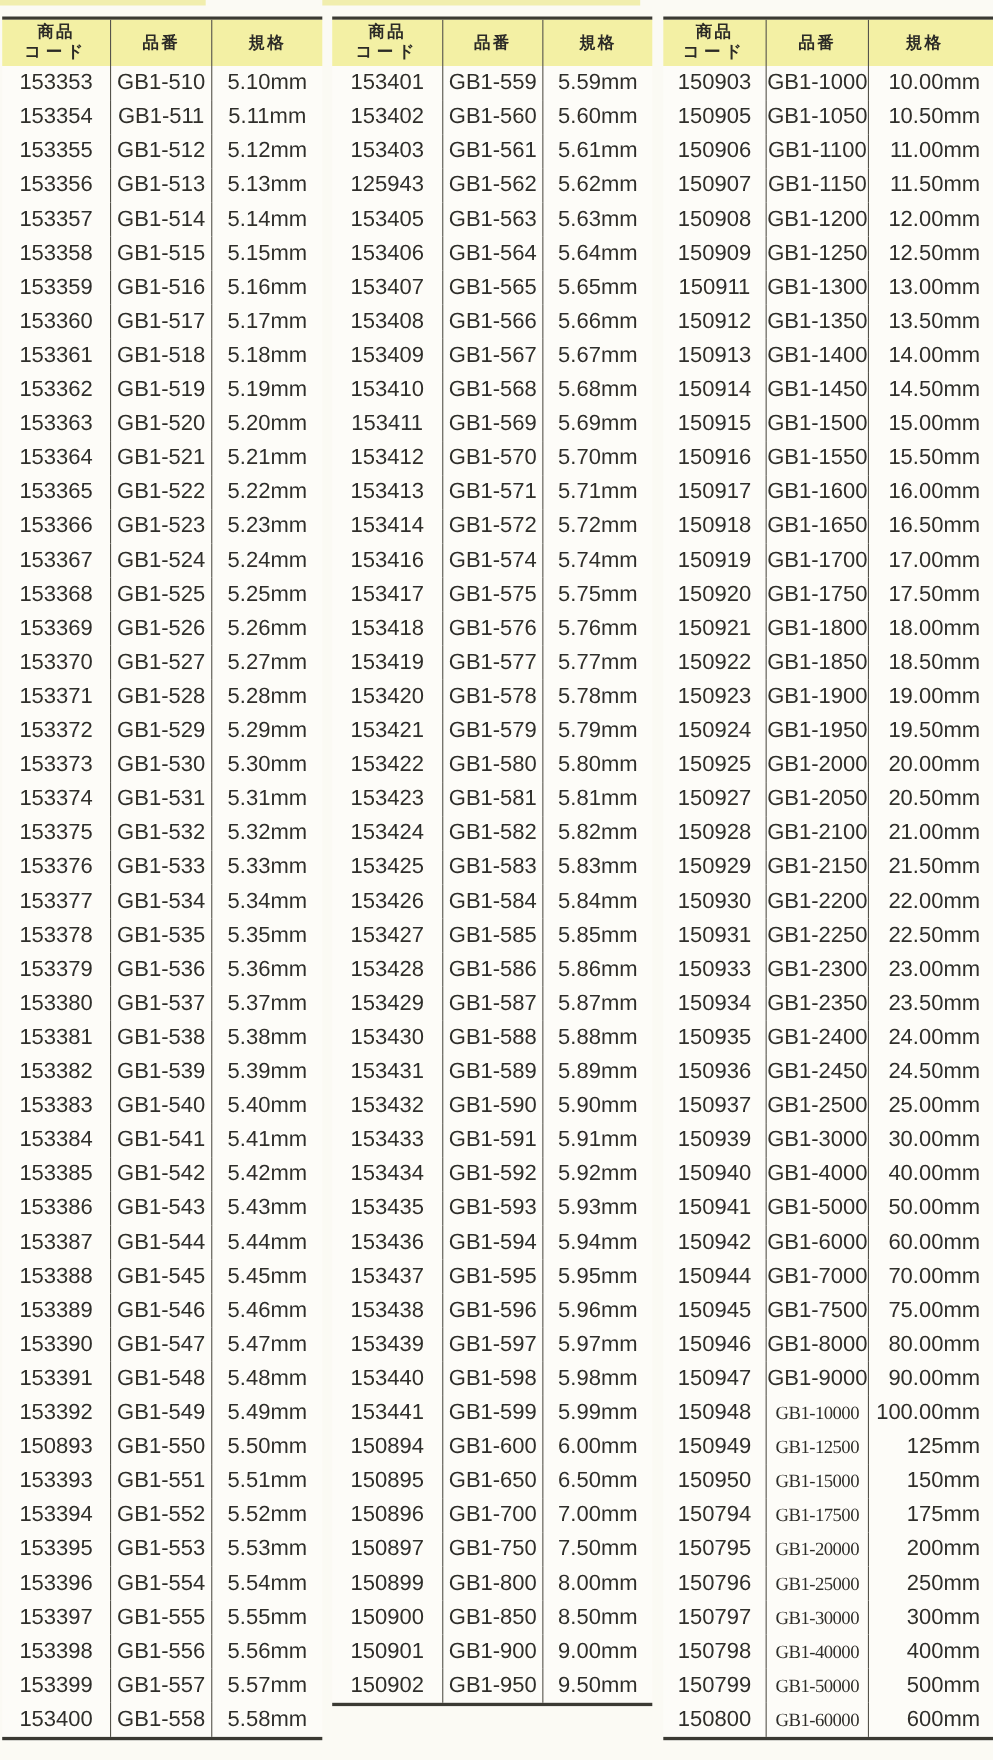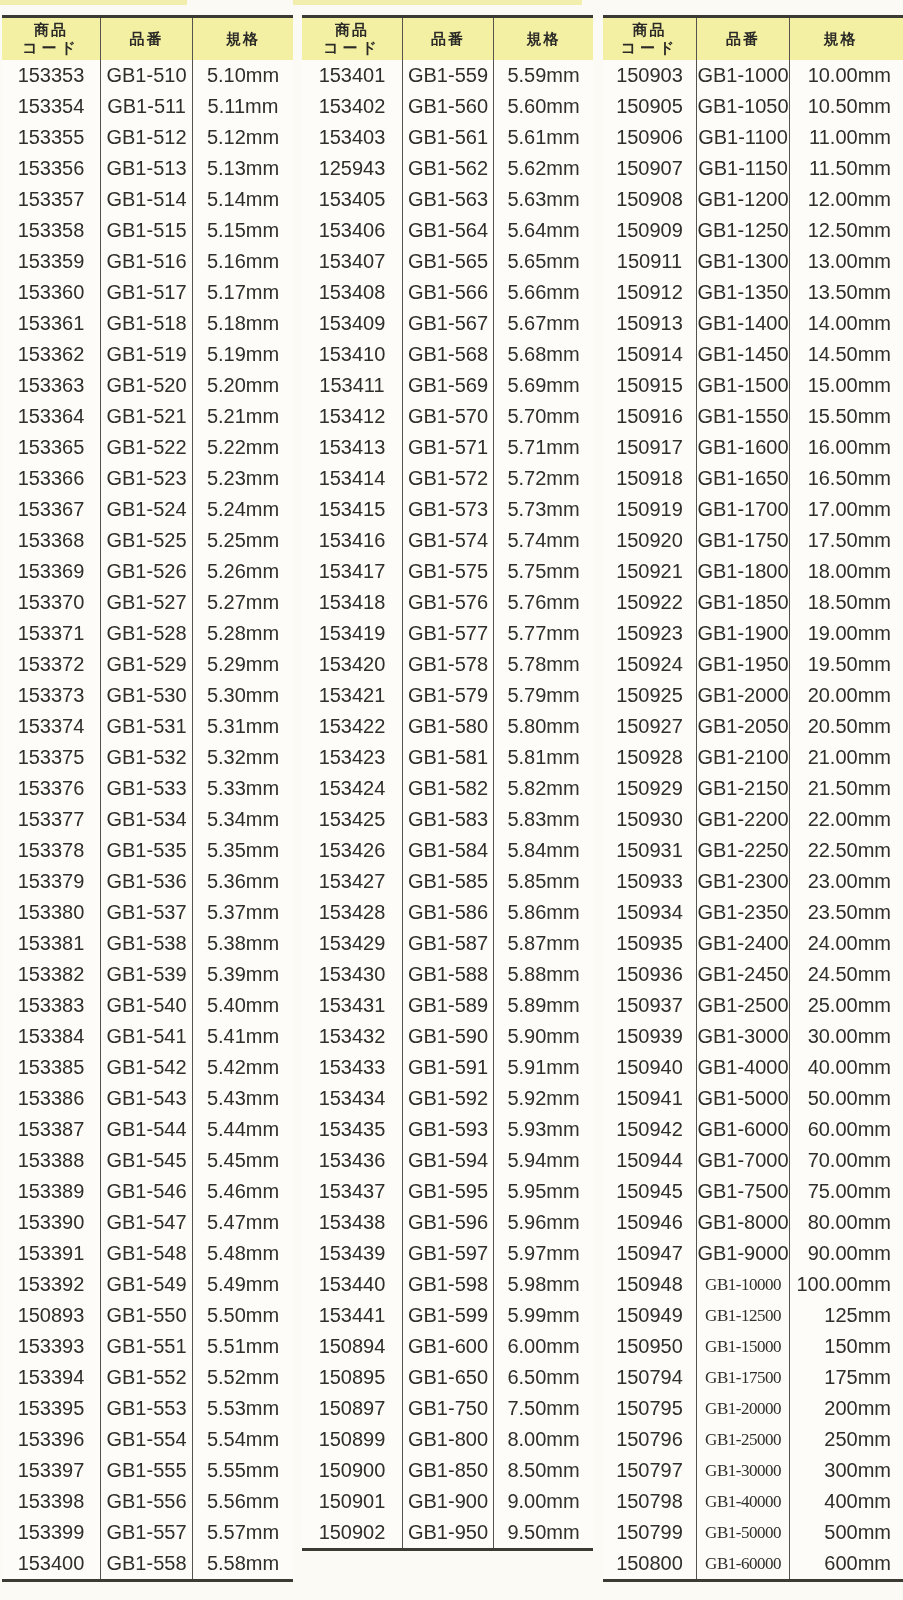--- a/index.html
+++ b/index.html
@@ -389,25 +389,20 @@
           <div class="cell c1">153413</div>
           <div class="cell c2">GB1-571</div>
           <div class="cell c3">5.71mm</div>
         </div>
         <div class="row">
           <div class="cell c1">153414</div>
           <div class="cell c2">GB1-572</div>
           <div class="cell c3">5.72mm</div>
         </div>
         <div class="row">
-          <div class="cell c1">153415</div>
-          <div class="cell c2">GB1-573</div>
-          <div class="cell c3">5.73mm</div>
-        </div>
-        <div class="row">
           <div class="cell c1">153416</div>
           <div class="cell c2">GB1-574</div>
           <div class="cell c3">5.74mm</div>
         </div>
         <div class="row">
           <div class="cell c1">153417</div>
           <div class="cell c2">GB1-575</div>
           <div class="cell c3">5.75mm</div>
         </div>
         <div class="row">
@@ -532,20 +527,25 @@
         </div>
         <div class="row">
           <div class="cell c1">150894</div>
           <div class="cell c2">GB1-600</div>
           <div class="cell c3">6.00mm</div>
         </div>
         <div class="row">
           <div class="cell c1">150895</div>
           <div class="cell c2">GB1-650</div>
           <div class="cell c3">6.50mm</div>
+        </div>
+        <div class="row">
+          <div class="cell c1">150896</div>
+          <div class="cell c2">GB1-700</div>
+          <div class="cell c3">7.00mm</div>
         </div>
         <div class="row">
           <div class="cell c1">150897</div>
           <div class="cell c2">GB1-750</div>
           <div class="cell c3">7.50mm</div>
         </div>
         <div class="row">
           <div class="cell c1">150899</div>
           <div class="cell c2">GB1-800</div>
           <div class="cell c3">8.00mm</div>

